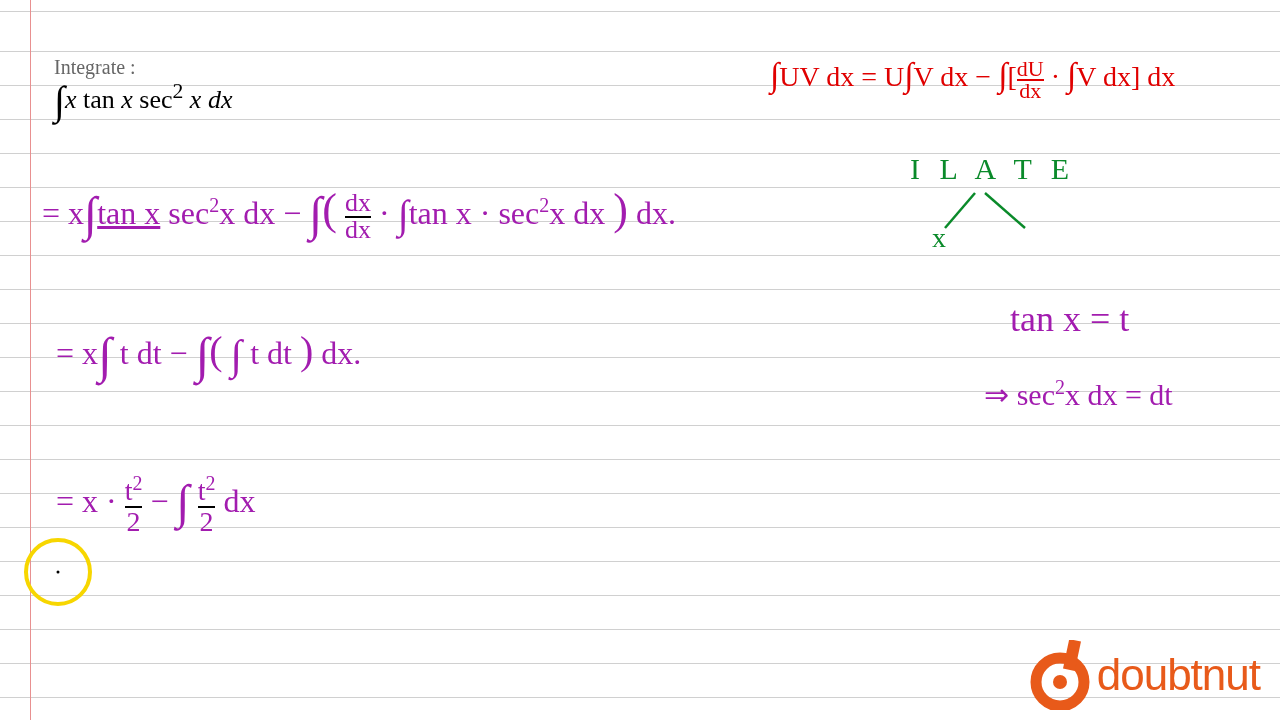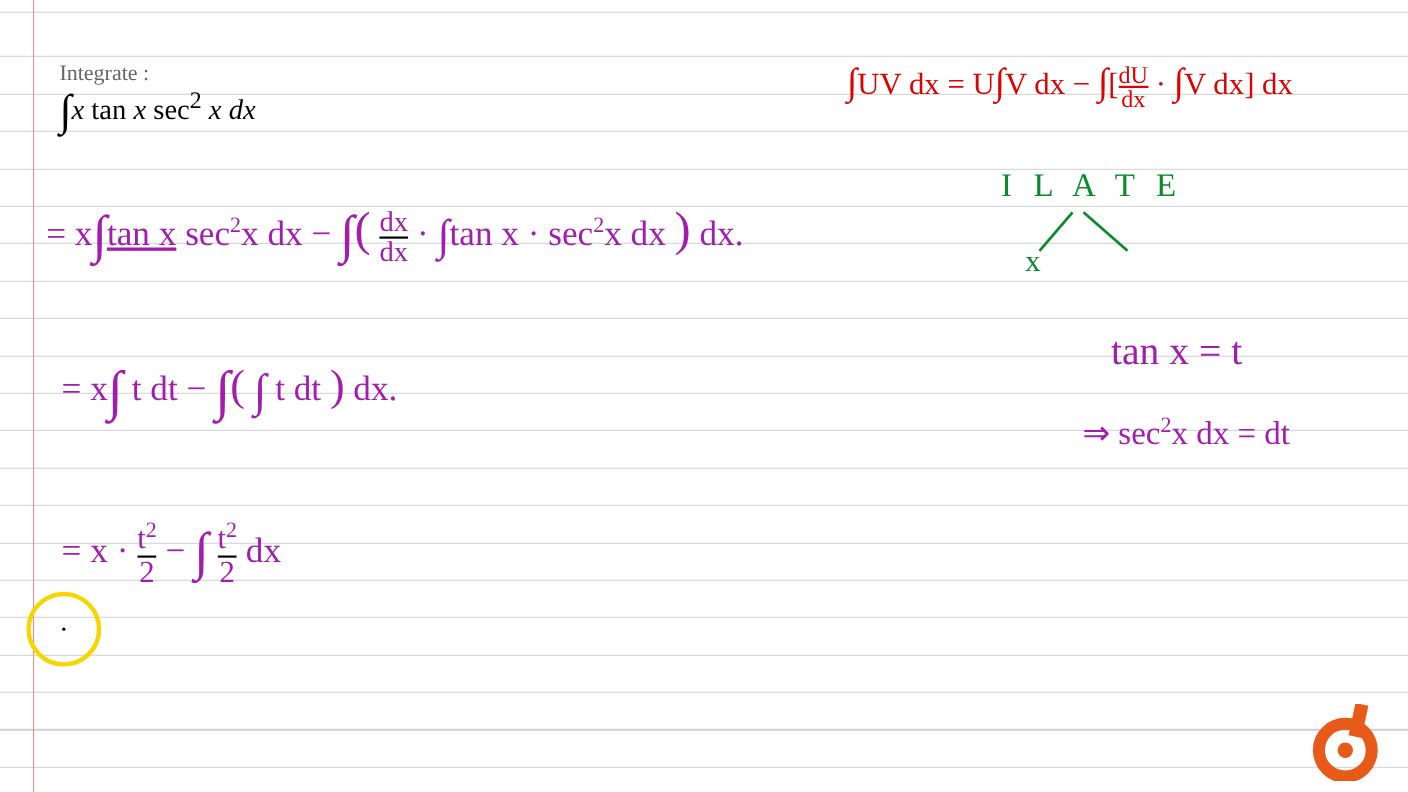--- a/index.html
+++ b/index.html
@@ -115,13 +115,14 @@
 </div>
 
 <div class="logo">
   <div class="logo-icon">
     <svg viewBox="0 0 65 70" width="65" height="70">
       <circle cx="32" cy="42" r="24" fill="none" stroke="#e85a1a" stroke-width="11"></circle>
       <rect x="38" y="0" width="12" height="30" fill="#e85a1a" transform="rotate(12 44 15)"></rect>
       <circle cx="32" cy="42" r="7" fill="#e85a1a"></circle>
     </svg>
   </div>
+  <div class="logo-text">doubtnut</div>
 </div>
 
 </body></html>

